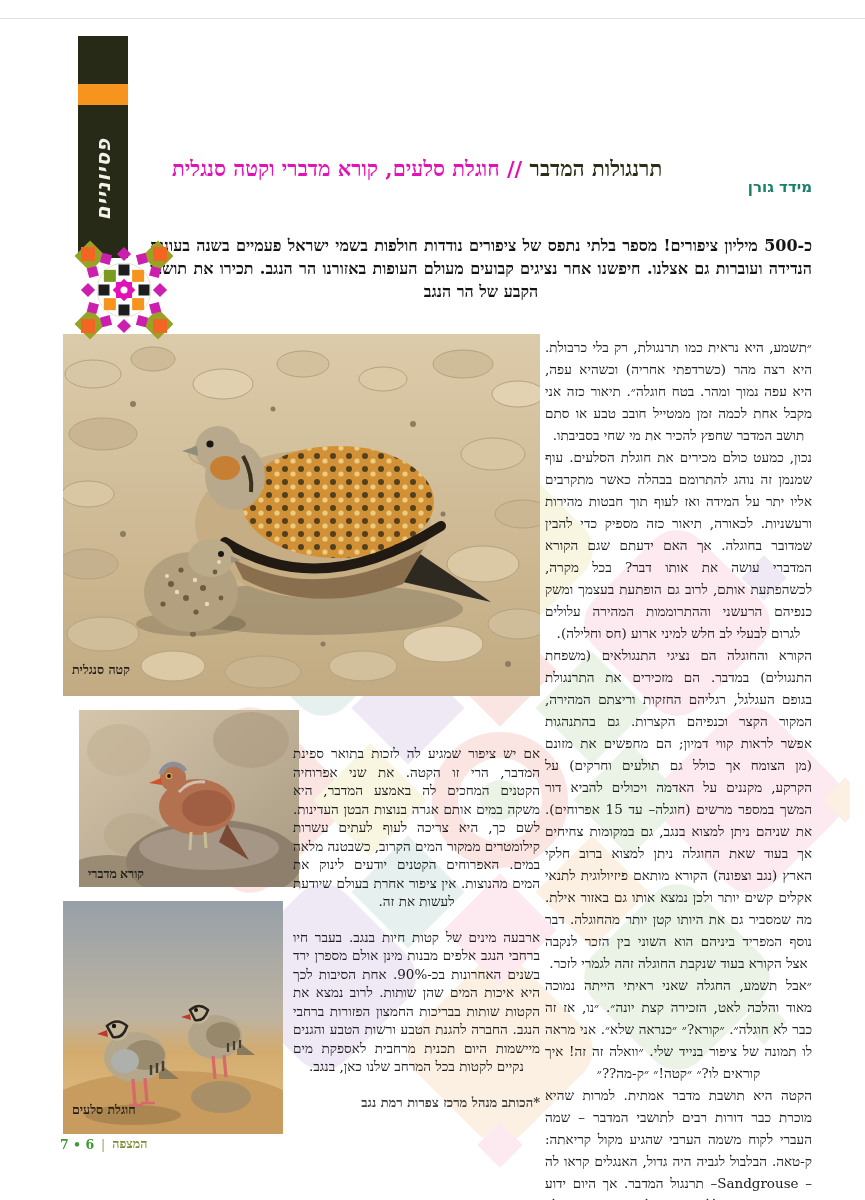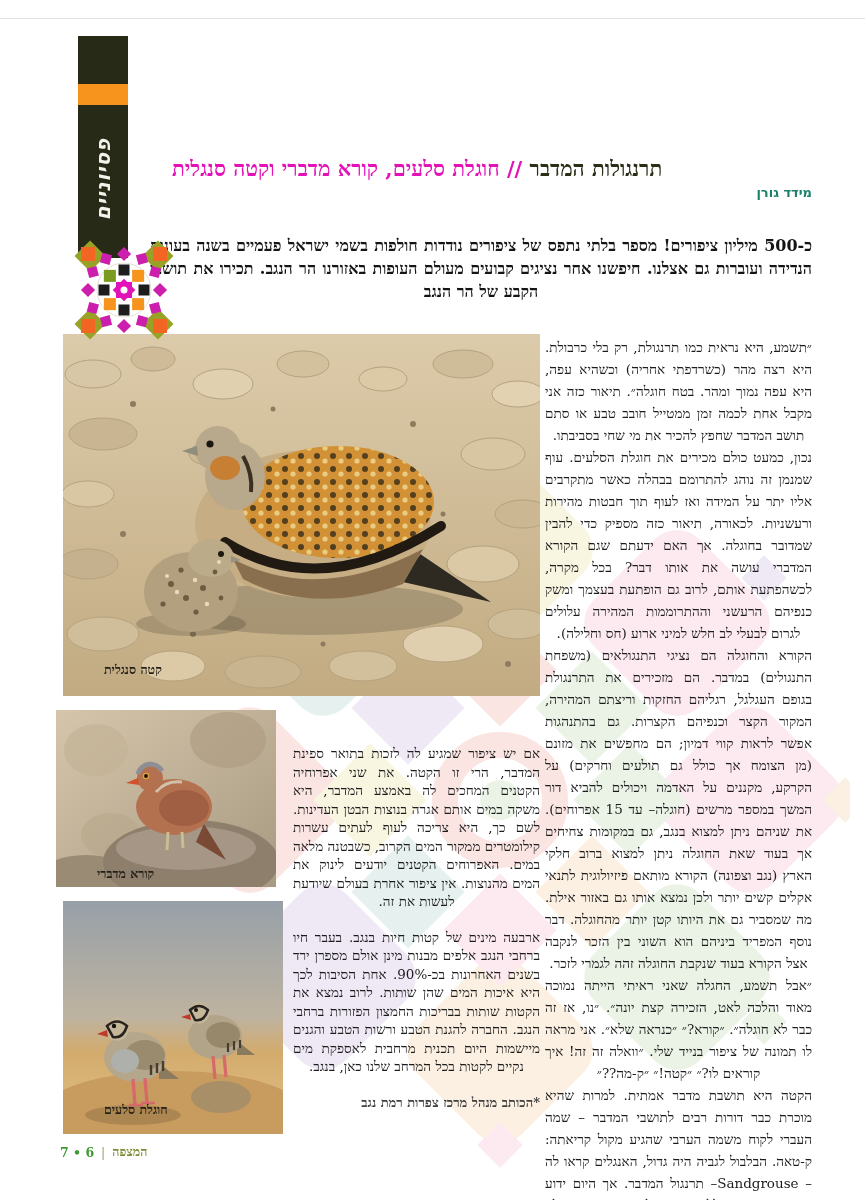--- a/index.html
+++ b/index.html
@@ -18,51 +18,51 @@
   .rosette{position:absolute;left:68px;top:236px;z-index:5;}
 
   
   .watermark{position:absolute;left:150px;top:430px;z-index:1;}
 
   
   .title{position:absolute;right:53px;top:142px;width:640px;text-align:left;z-index:2;
          font-size:21px;font-weight:bold;line-height:1.25;}
   .title .t-dark{color:#2b2e15;}
   .title .t-mag{color:#e312b8;}
-  .author{position:absolute;right:53px;top:185px;z-index:2;
-          color:#1a7f6b;font-weight:bold;font-size:13px;
+  .author{position:absolute;right:53px;top:178px;z-index:2;
+          color:#1a7f6b;font-weight:bold;font-size:15px;
           font-family:"DejaVu Sans","Liberation Sans",sans-serif;}
 
   .intro{position:absolute;right:53px;top:234px;width:662px;z-index:2;margin:0;
          font-size:16px;font-weight:bold;color:#141414;line-height:23px;
          text-align:justify;text-align-last:center;}
 
   
   figure{margin:0;position:absolute;z-index:2;}
   .photo1{left:63px;top:334px;width:477px;height:362px;}
-  .photo2{left:56px;top:710px;width:220px;height:177px;}
+  .photo2{left:79px;top:710px;width:220px;height:177px;font-family:Liberation Serif, serif;}
   .photo3{left:63px;top:901px;width:220px;height:233px;}
   figure svg{display:block;}
   .photo-caption{position:absolute;right:auto;left:9px;color:#242018;font-weight:bold;
-         font-size:12.5px;z-index:3;margin-left:32px;}
+         font-size:12.5px;z-index:3;}
   .photo1 .photo-caption{bottom:18px;}
   .photo2 .photo-caption{bottom:5px;}
   .photo3 .photo-caption{bottom:16px;}
 
   
   .col{position:absolute;z-index:2;color:#1c1c1c;font-size:13.5px;line-height:22px;}
   .col p{margin:0;text-align:justify;text-align-last:center;}
   .col-right{right:53px;top:336px;width:267px;}
   .col-mid{right:325px;top:744px;width:247px;line-height:18.5px;}
   .col-mid p + p{margin-top:17px;}
   .footnote{margin-top:18px;color:#404040;font-weight:bold;font-size:13px;text-align:right;}
 
   
   .footer{position:absolute;left:60px;top:1136px;z-index:2;display:flex;direction:ltr;
-          align-items:center;gap:7px;font-size:12.5px;font-weight:bold;margin-top:8px;}
+          align-items:center;gap:7px;font-size:12.5px;font-weight:bold;}
   .footer .nums{color:#3f9b35;}
   .footer .sep{color:#9aa06a;font-weight:normal;}
   .footer .mag{color:#7d8c33;}
 </style>
 </head>
 <body>
 
 <div class="page">
   <div class="top-rule"></div>
 

